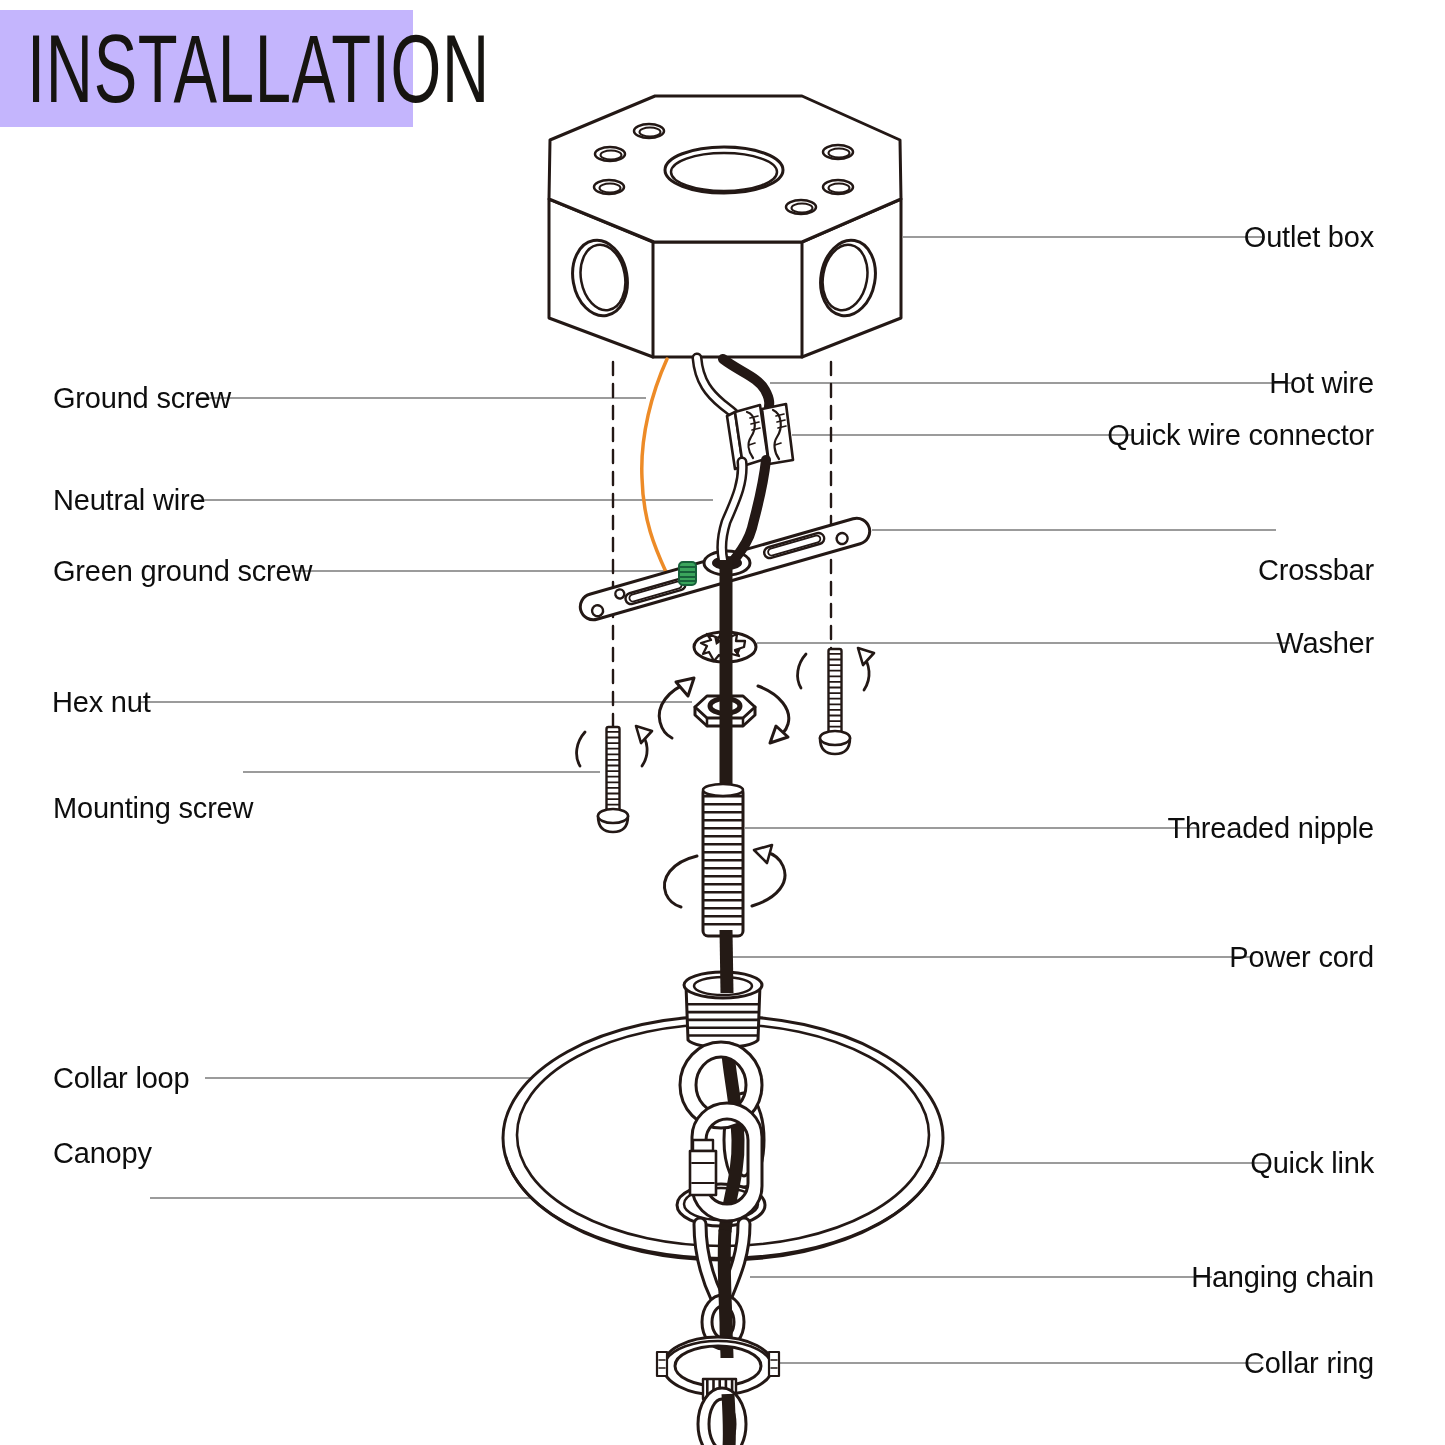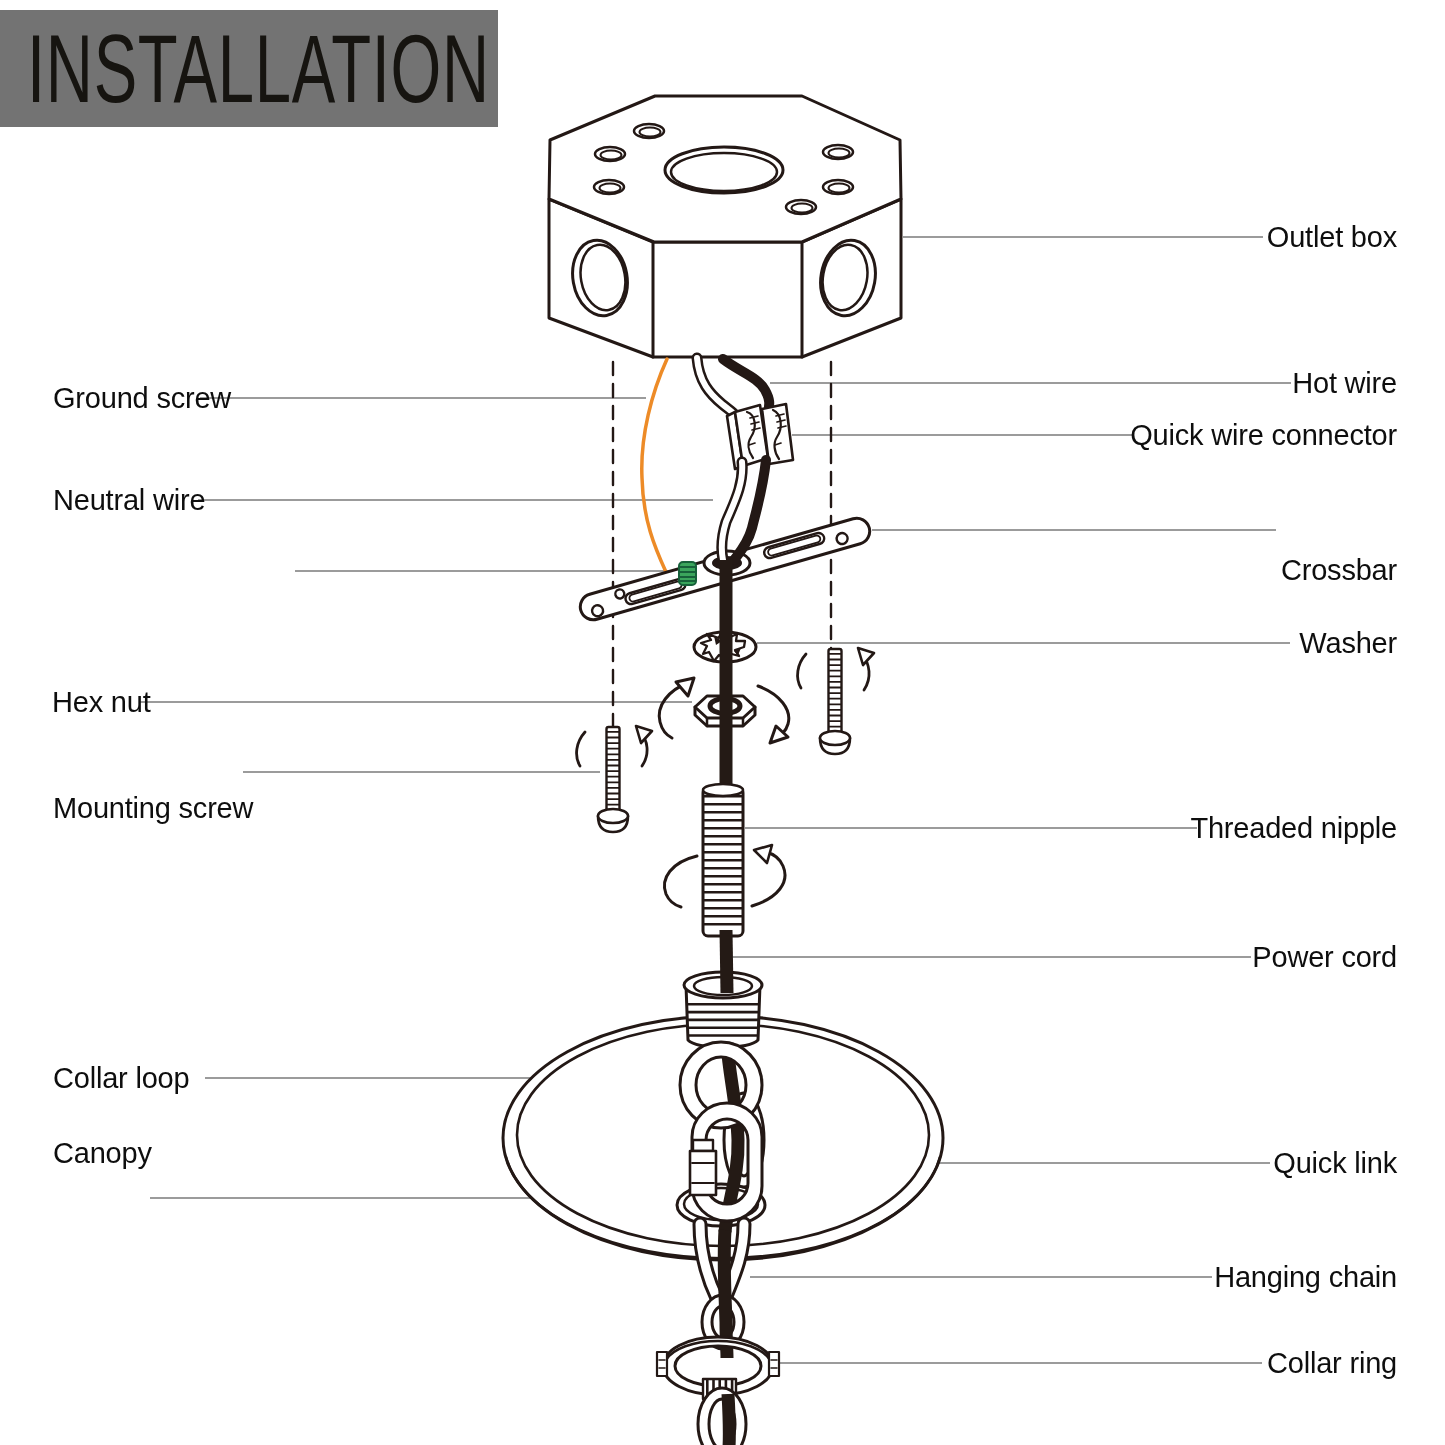--- a/index.html
+++ b/index.html
@@ -1,25 +1,25 @@
 <!DOCTYPE html>
 <html><head>
 <meta charset="utf-8">
 <style>
   html,body{margin:0;padding:0;background:#ffffff;}
   body{width:1445px;height:1445px;position:relative;overflow:hidden;
        font-family:"Liberation Sans", sans-serif;color:#121212;}
   .stage{position:absolute;inset:0;}
   svg{position:absolute;left:0;top:0;}
-  .banner{position:absolute;left:0;top:10px;width:498px;height:117px;
-          background:#737373;display:flex;align-items:center;}
+  .banner{position:absolute;left:0;top:10px;width:413px;height:117px;
+          background:#c4b5fd;display:flex;align-items:center;}
   .banner-text{font-size:96px;font-weight:400;color:#161410;letter-spacing:1px;
                transform:scaleX(0.68);transform-origin:left center;margin-left:27px;white-space:nowrap;}
   .lbl{position:absolute;font-size:29px;letter-spacing:-0.2px;color:#0e0e0e;white-space:nowrap;line-height:34px;}
-  .lbl.right{right:48px;text-align:center;}
+  .lbl.right{right:71px;text-align:center;}
 </style>
 </head>
 <body>
 
 <div class="stage">
 
 <svg width="1445" height="1445" viewBox="0 0 1445 1445">
 
   <g stroke="#9B9B9B" stroke-width="2">
     <line x1="200" y1="398" x2="646" y2="398"></line>
@@ -247,20 +247,21 @@
     <path d="M728,1394 C 729,1412 730,1430 729,1447" stroke="#241A15" stroke-width="13" stroke-linecap="butt" fill="none"></path>
   </g>
 </svg>
 
 <div class="banner">
   <span class="banner-text">INSTALLATION</span>
 </div>
 
 <div class="lbl" style="left:53px;top:381px;">Ground screw</div>
 <div class="lbl" style="left:53px;top:483px;">Neutral wire</div>
+<div class="lbl" style="left:53px;top:554px;">Green ground screw</div>
 <div class="lbl" style="left:52px;top:685px;">Hex nut</div>
 <div class="lbl" style="left:53px;top:791px;">Mounting screw</div>
 <div class="lbl" style="left:53px;top:1061px;">Collar loop</div>
 <div class="lbl" style="left:53px;top:1136px;">Canopy</div>
 
 <div class="lbl right" style="top:220px;">Outlet box</div>
 <div class="lbl right" style="top:366px;">Hot wire</div>
 <div class="lbl right" style="top:418px;">Quick wire connector</div>
 <div class="lbl right" style="top:513px;margin-top:40px;">Crossbar</div>
 <div class="lbl right" style="top:626px;">Washer</div>

